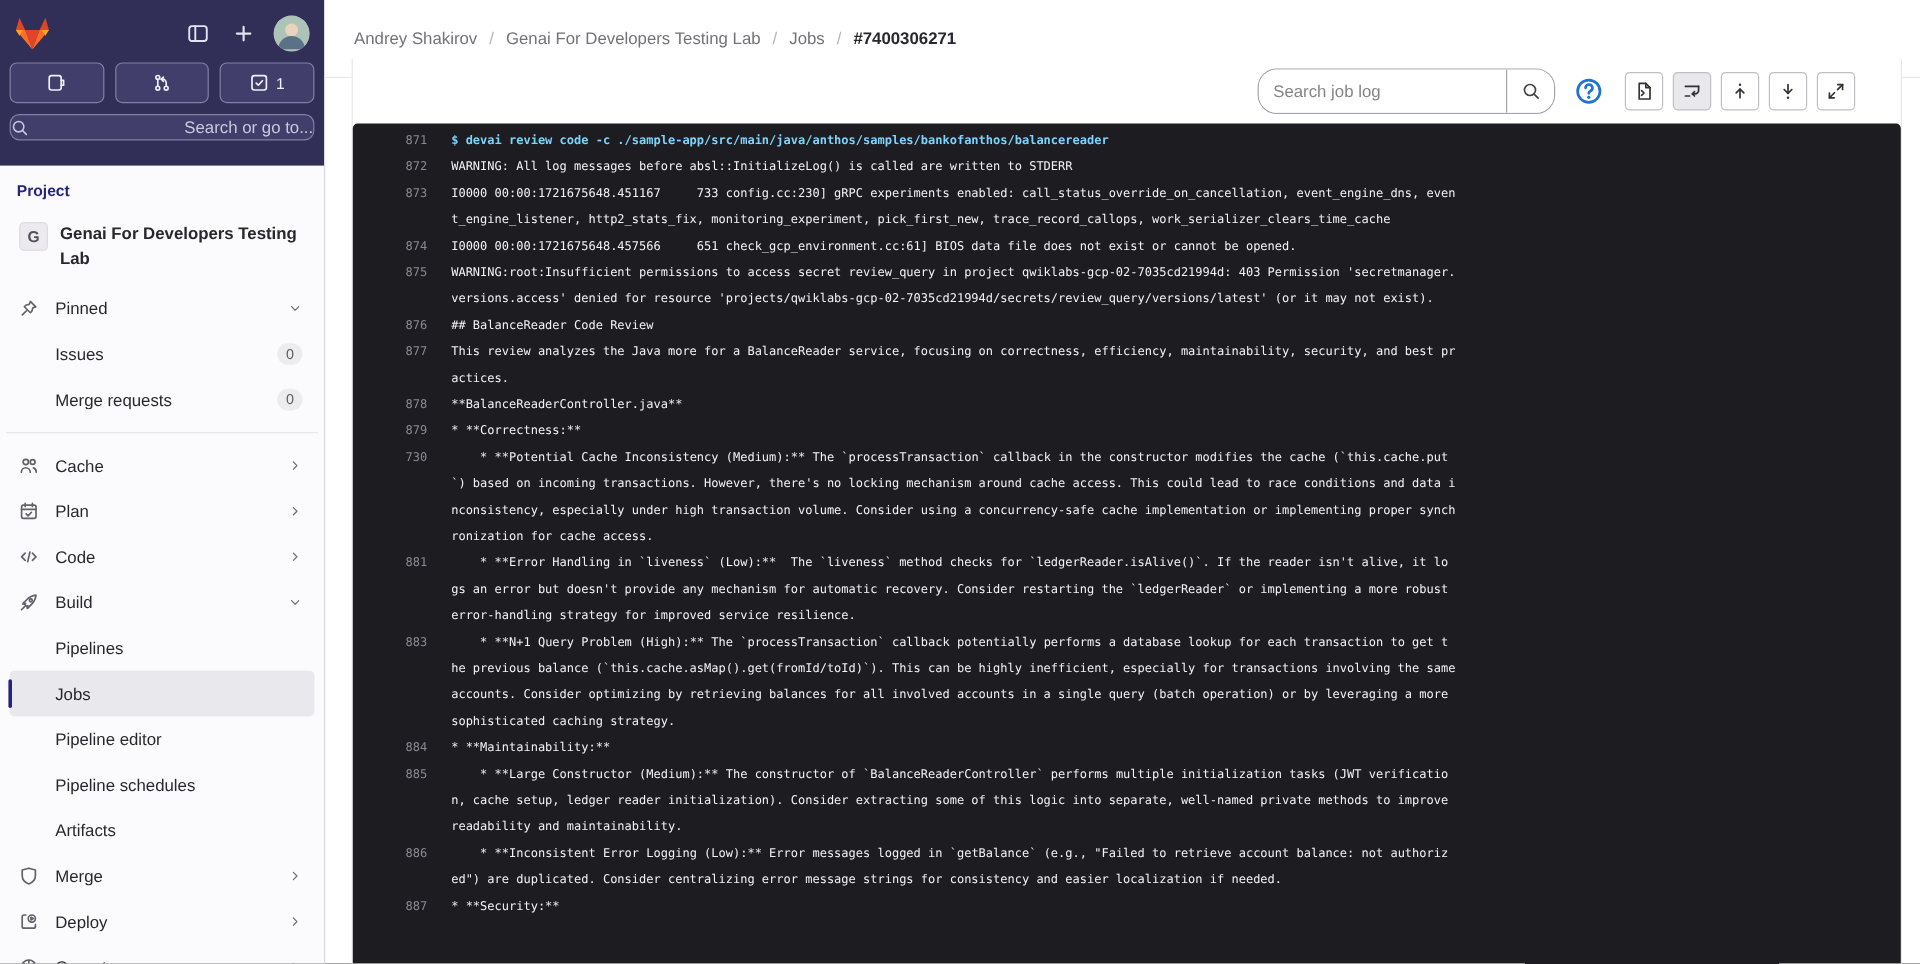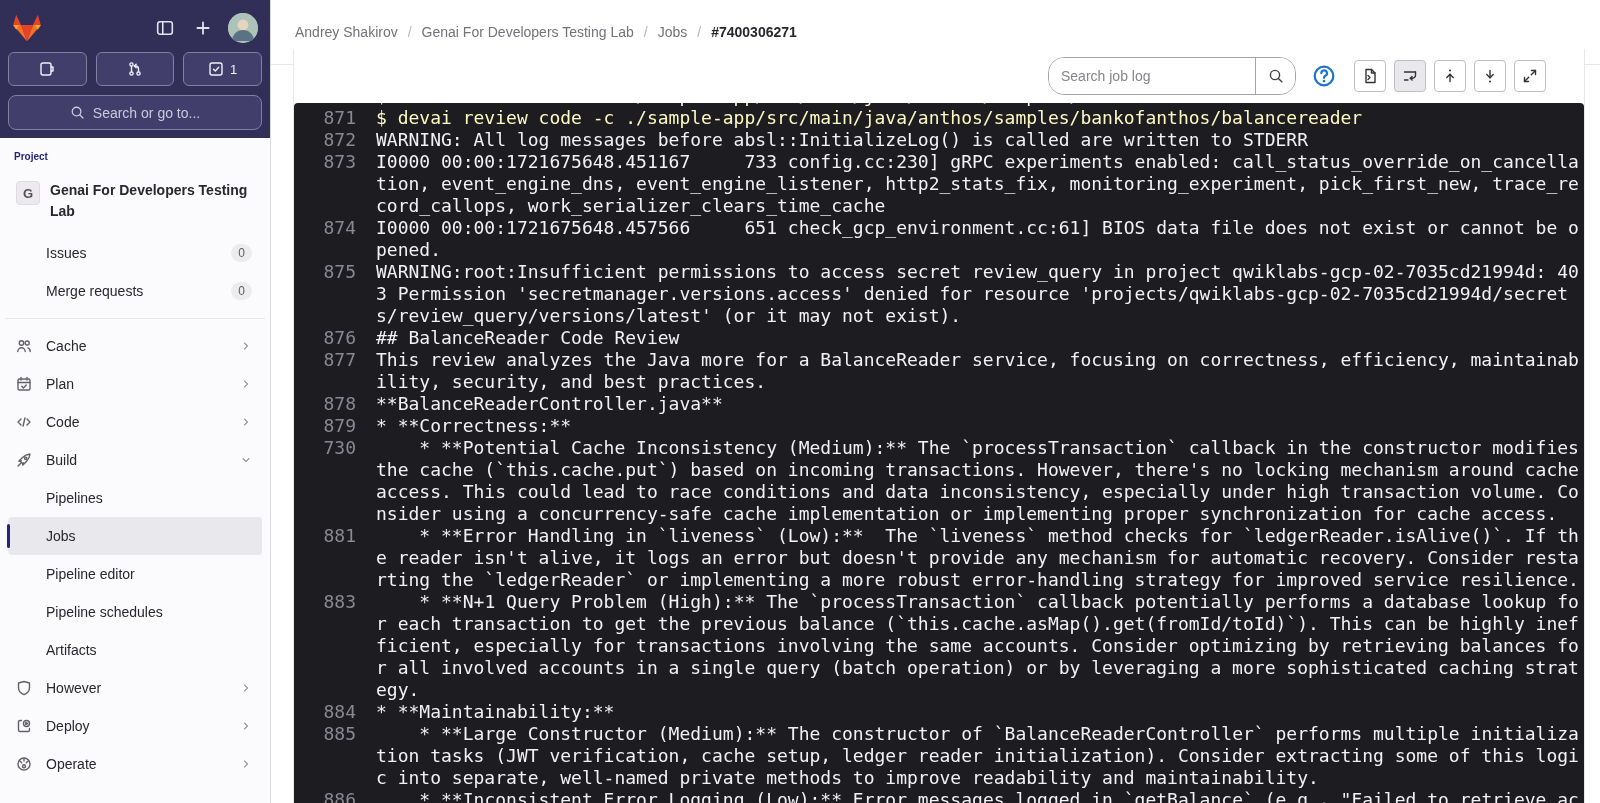--- a/index.html
+++ b/index.html
@@ -17,25 +17,25 @@
   .sidebar-header { height:138px; background:#312e57; padding:8px 8px 0 8px; }
   .sh-row1 { display:flex; align-items:center; height:40px; padding:0 4px; }
   .sh-row1 .spacer { flex:1; }
   .hdr-icon-btn { width:30px; height:30px; display:flex; align-items:center; justify-content:center;
     color:#e4e3f1; border-radius:4px; cursor:pointer; margin-left:8px; }
   .avatar { width:30px; height:30px; border-radius:50%; margin-left:10px; overflow:hidden;
     background:radial-gradient(circle at 50% 35%, #d8e2ea 0%, #a9bcc9 60%, #7d95a7 100%); cursor:pointer; }
   .sh-row2 { display:flex; gap:9px; margin-top:4px; }
   .shortcut-btn { flex:1; height:34px; border:1px solid #827fa3; border-radius:6px; background:#413e6b;
     display:flex; align-items:center; justify-content:center; gap:6px; color:#f0effa; font-size:13px; cursor:pointer; }
-  .go-search { margin-top:9px; height:35px; border:1px solid #827fa3; border-radius:8px; background:#413e6b;
-    display:flex; align-items:center; justify-content:center; gap:8px; color:#cbc9de; font-size:14px; cursor:pointer; }
+  .go-search { margin-top:9px; height:22px; border:1px solid #827fa3; border-radius:8px; background:#413e6b;
+    display:flex; align-items:center; justify-content:space-between; gap:8px; color:#cbc9de; font-size:14px; cursor:pointer; }
 
   .sidebar-body { padding-top:9px; font-size:14px; }
-  .section-title { margin:4px 14px 12px 14px; font-size:10px; font-weight:700; color:#25257e; }
+  .section-title { margin:4px 14px 12px 14px; font-size:13px; font-weight:700; color:#25257e; }
   .project-item { display:flex; gap:10px; margin:0 8px 6px 8px; padding:6px 8px; border-radius:4px; cursor:pointer; }
   .project-avatar { width:24px; height:24px; flex:none; border:1px solid #dcdcde; background:#eceaee;
     border-radius:4px; display:flex; align-items:center; justify-content:center;
     font-size:13px; font-weight:700; color:#535158; margin-top:1px; }
   .project-name { font-weight:600; line-height:1.5; color:#28272d; }
 
   .nav-item { height:38px; display:flex; align-items:center; margin:0 8px; padding:0 10px 0 8px;
     border-radius:4px; color:#28272d; position:relative; cursor:pointer; }
   .nav-icon { width:16px; height:16px; color:#626168; margin-right:14px; flex:none; }
   .nav-label { flex:1; white-space:nowrap; overflow:hidden; }
@@ -68,27 +68,27 @@
   .search-box input::placeholder { color:#85848b; }
   .search-btn { width:40px; border-left:1px solid #a4a3ab; display:flex; align-items:center;
     justify-content:center; background:#fff; color:#434248; cursor:pointer; }
   .help-btn { width:26px; height:26px; color:#1f75cb; margin:0 8px 0 2px; cursor:pointer; background:none; border:0; padding:0; }
   .tool-btn { width:32px; height:32px; border:1px solid #bfbfc3; border-radius:4px; background:#fff;
     display:flex; align-items:center; justify-content:center; color:#333; cursor:pointer; padding:0; }
   .tool-btn.active { background:#e9e8ec; }
 
   .log { position:absolute; left:0; right:0; top:54px; bottom:0; background:#1d1c21;
     border-radius:4px 4px 0 0; overflow:hidden;
-    font-family:"DejaVu Sans Mono",monospace; font-size:18px; line-height:22px; color:#f2f1f4; }
+    font-family:"DejaVu Sans Mono",monospace; font-size:10px; line-height:22px; color:#f2f1f4; }
   .clip-strip { position:relative; height:4px; overflow:hidden; }
   .clip-strip .log-line { position:absolute; bottom:0; left:0; right:0; }
   .log-line { display:flex; padding-left:18px; }
   .ln-num { width:44px; flex:none; text-align:right; color:#8a8990; user-select:none; cursor:pointer; }
   .ln-text { margin-left:20px; width:139ch; white-space:pre-wrap; word-break:break-all; }
-  .log-line.cmd .ln-text { color:#fef9c3; font-weight:400; }
+  .log-line.cmd .ln-text { color:#7dd3fc; font-weight:700; }
 </style>
 </head>
 <body>
 
 <div class="sidebar">
   <div class="sidebar-header">
     <div class="sh-row1">
       <span style="cursor:pointer;">
         <svg width="30" height="28" viewBox="0 0 100 92">
           <polygon points="4,36 14,2 30,36" fill="#e24329"></polygon>
@@ -167,20 +167,34 @@
   </div>
 
   <div class="sidebar-body">
     <div class="section-title">Project</div>
 
     <div class="project-item">
       <span class="project-avatar">G</span>
       <span class="project-name">Genai For Developers Testing Lab</span>
     </div>
 
+    <div class="nav-item">
+      <span class="nav-icon">
+        <svg class="stk" width="16" height="16" viewBox="0 0 16 16">
+            <path d="M9.3 2.2 13.8 6.7l-2.4.8-.9 2.9-1.2 1.2-5-5L5.5 5.4l2.9-.9z"></path>
+            <path d="M6 10 2.6 13.4"></path>
+          </svg>
+      </span>
+      <span class="nav-label">Pinned</span>
+      <span class="chev">
+        <svg class="stk" width="12" height="12" viewBox="0 0 16 16">
+            <path d="m4 6 4 4 4-4"></path>
+          </svg>
+      </span>
+    </div>
 
     <div class="nav-item child">
       <span class="nav-label">Issues</span>
       <span class="badge">0</span>
     </div>
     <div class="nav-item child">
       <span class="nav-label">Merge requests</span>
       <span class="badge">0</span>
     </div>
 
@@ -265,21 +279,21 @@
     <div class="nav-item child">
       <span class="nav-label">Artifacts</span>
     </div>
 
     <div class="nav-item">
       <span class="nav-icon">
         <svg class="stk" width="16" height="16" viewBox="0 0 16 16">
             <path d="M8 1.5 13.5 3v4.6c0 3.6-2.3 5.9-5.5 7-3.2-1.1-5.5-3.4-5.5-7V3z"></path>
           </svg>
       </span>
-      <span class="nav-label">However</span>
+      <span class="nav-label">Merge</span>
       <span class="chev">
           <svg class="stk" width="12" height="12" viewBox="0 0 16 16">
             <path d="m6 4 4 4-4 4"></path>
           </svg>
         </span>
     </div>
 
     <div class="nav-item">
       <span class="nav-icon">
         <svg class="stk" width="16" height="16" viewBox="0 0 16 16">

